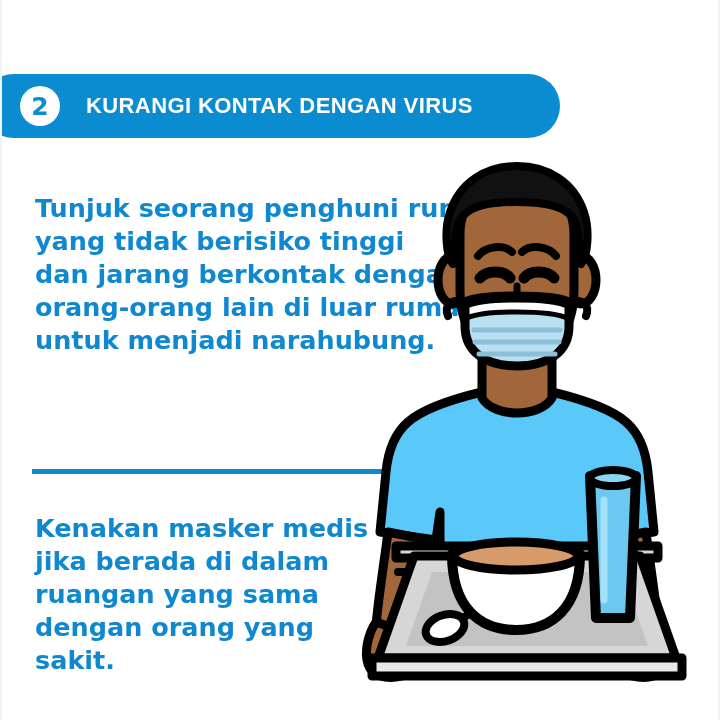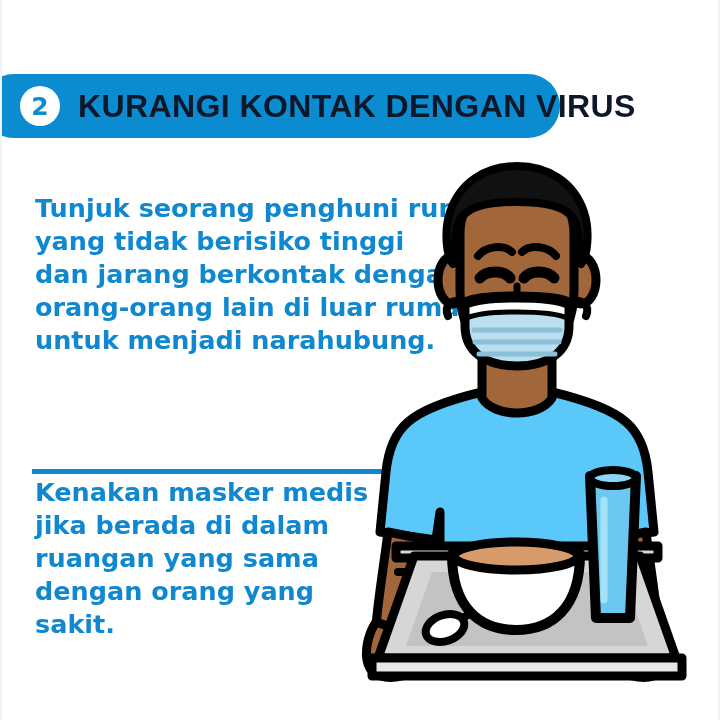--- a/index.html
+++ b/index.html
@@ -46,23 +46,23 @@
     display: flex;
     align-items: center;
     justify-content: center;
     font-size: 25px;
     font-weight: bold;
     font-family: "DejaVu Sans", sans-serif;
     line-height: 1;
     flex: 0 0 auto;
   }
   .banner-title {
-    margin-left: 18px;
-    color: #0f172a;
-    font-size: 32px;
+    margin-left: 26px;
+    color: #ffffff;
+    font-size: 22px;
     font-weight: bold;
     letter-spacing: 0.4px;
     white-space: nowrap;
     font-family: "Liberation Sans", sans-serif;
   }
 
   
   .para {
     position: absolute;
     color: #1088d0;
@@ -72,21 +72,21 @@
     white-space: pre-line;
     font-weight: bold;
   }
   .para-top {
     left: 33px;
     top: 192px;
     width: 470px;
   }
   .para-bottom {
     left: 33px;
-    top: 476px;
+    top: 512px;
     width: 360px;
   }
 
   .divider {
     position: absolute;
     left: 30px;
     top: 469px;
     width: 352px;
     height: 5px;
     background: #1088d0;

